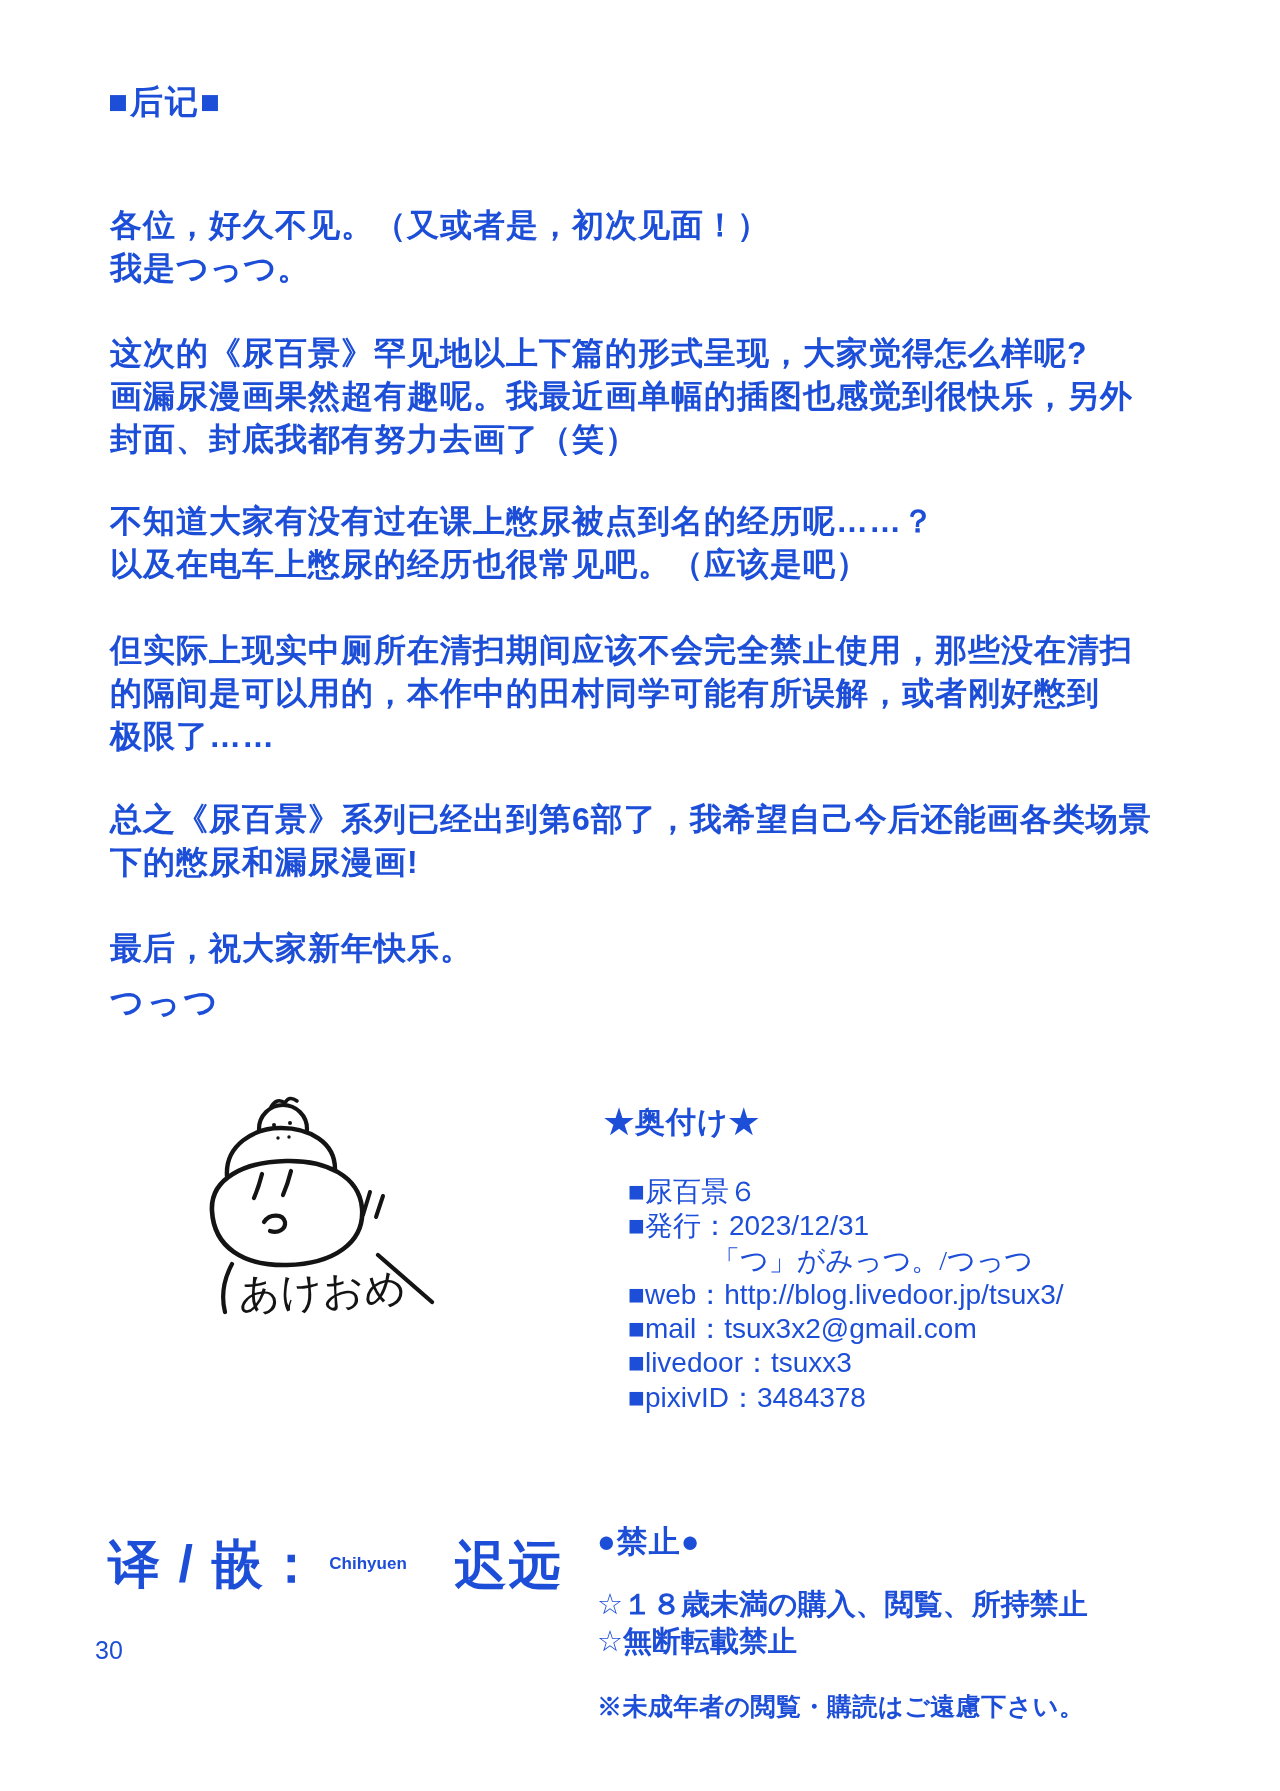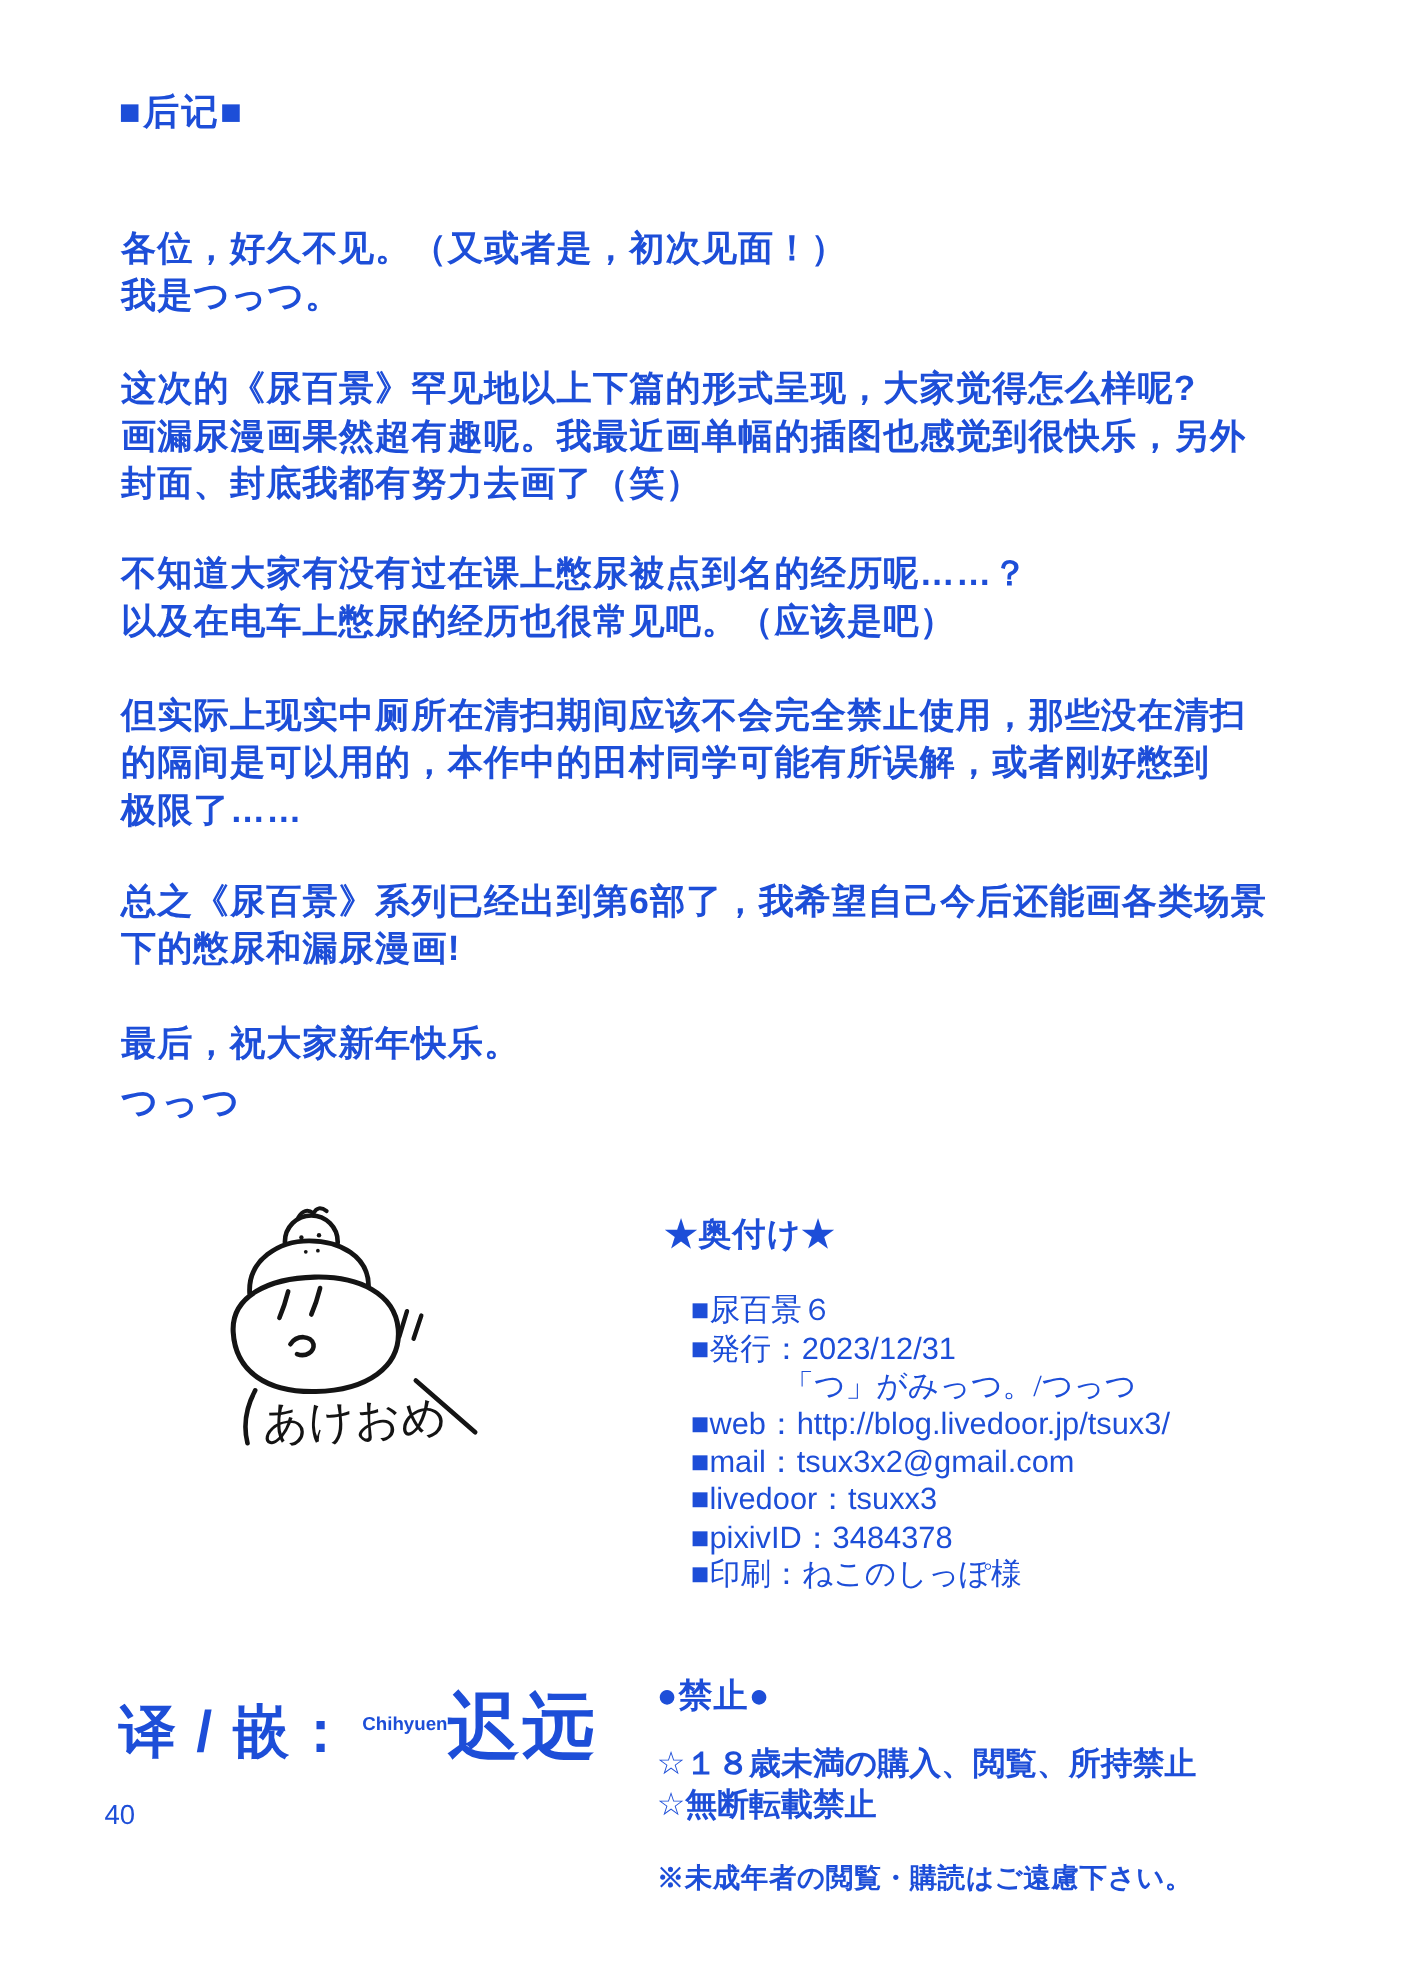--- a/index.html
+++ b/index.html
@@ -45,21 +45,21 @@
 
   .credits{
     left:108px;top:1538px;
     display:flex;align-items:flex-end;gap:10px;
   }
   .credits .label{
     font-size:52px;font-weight:900;line-height:1;letter-spacing:2px;
   }
   .credits .name-col{display:flex;flex-direction:row;align-items:center;}
   .credits .romanization{font-size:17px;font-weight:700;line-height:1;margin-bottom:4px;}
-  .credits .name{font-size:66px;font-weight:900;line-height:0.95;letter-spacing:2px;}
+  .credits .name{font-size:52px;font-weight:900;line-height:0.95;letter-spacing:2px;margin-left:48px;}
   .page-number{left:95px;top:1636px;font-size:25px;font-weight:500;}
 </style>
 </head>
 <body>
 
 <div class="page">
 
   <div class="abs afterword-title">■后记■</div>
 
   <p class="abs para p1">各位，好久不见。（又或者是，初次见面！）
@@ -112,31 +112,30 @@
   <div class="abs colophon-header serif">★奥付け★</div>
 
   <div class="abs colophon">
     <div class="cline serif">■尿百景６</div>
     <div class="cline">■発行：2023/12/31</div>
     <div class="cline serif indent">「つ」がみっつ。/つっつ</div>
     <div class="cline">■web：http://blog.livedoor.jp/tsux3/</div>
     <div class="cline">■mail：tsux3x2@gmail.com</div>
     <div class="cline">■livedoor：tsuxx3</div>
     <div class="cline">■pixivID：3484378</div>
-    <div class="cline serif">■印刷：ねこのしっぽ様</div>
   </div>
 
   <div class="abs prohibit-header">●禁止●</div>
   <div class="abs prohibit-items">☆１８歳未満の購入、閲覧、所持禁止
 ☆無断転載禁止</div>
   <div class="abs prohibit-note serif">※未成年者の閲覧・購読はご遠慮下さい。</div>
 
   <div class="abs credits">
     <span class="label">译 / 嵌：</span>
     <span class="name-col">
       <span class="romanization">Chihyuen</span>
       <span class="name">迟远</span>
     </span>
   </div>
 
-  <div class="abs page-number">40</div>
+  <div class="abs page-number">30</div>
 
 </div>
 
 </body></html>

